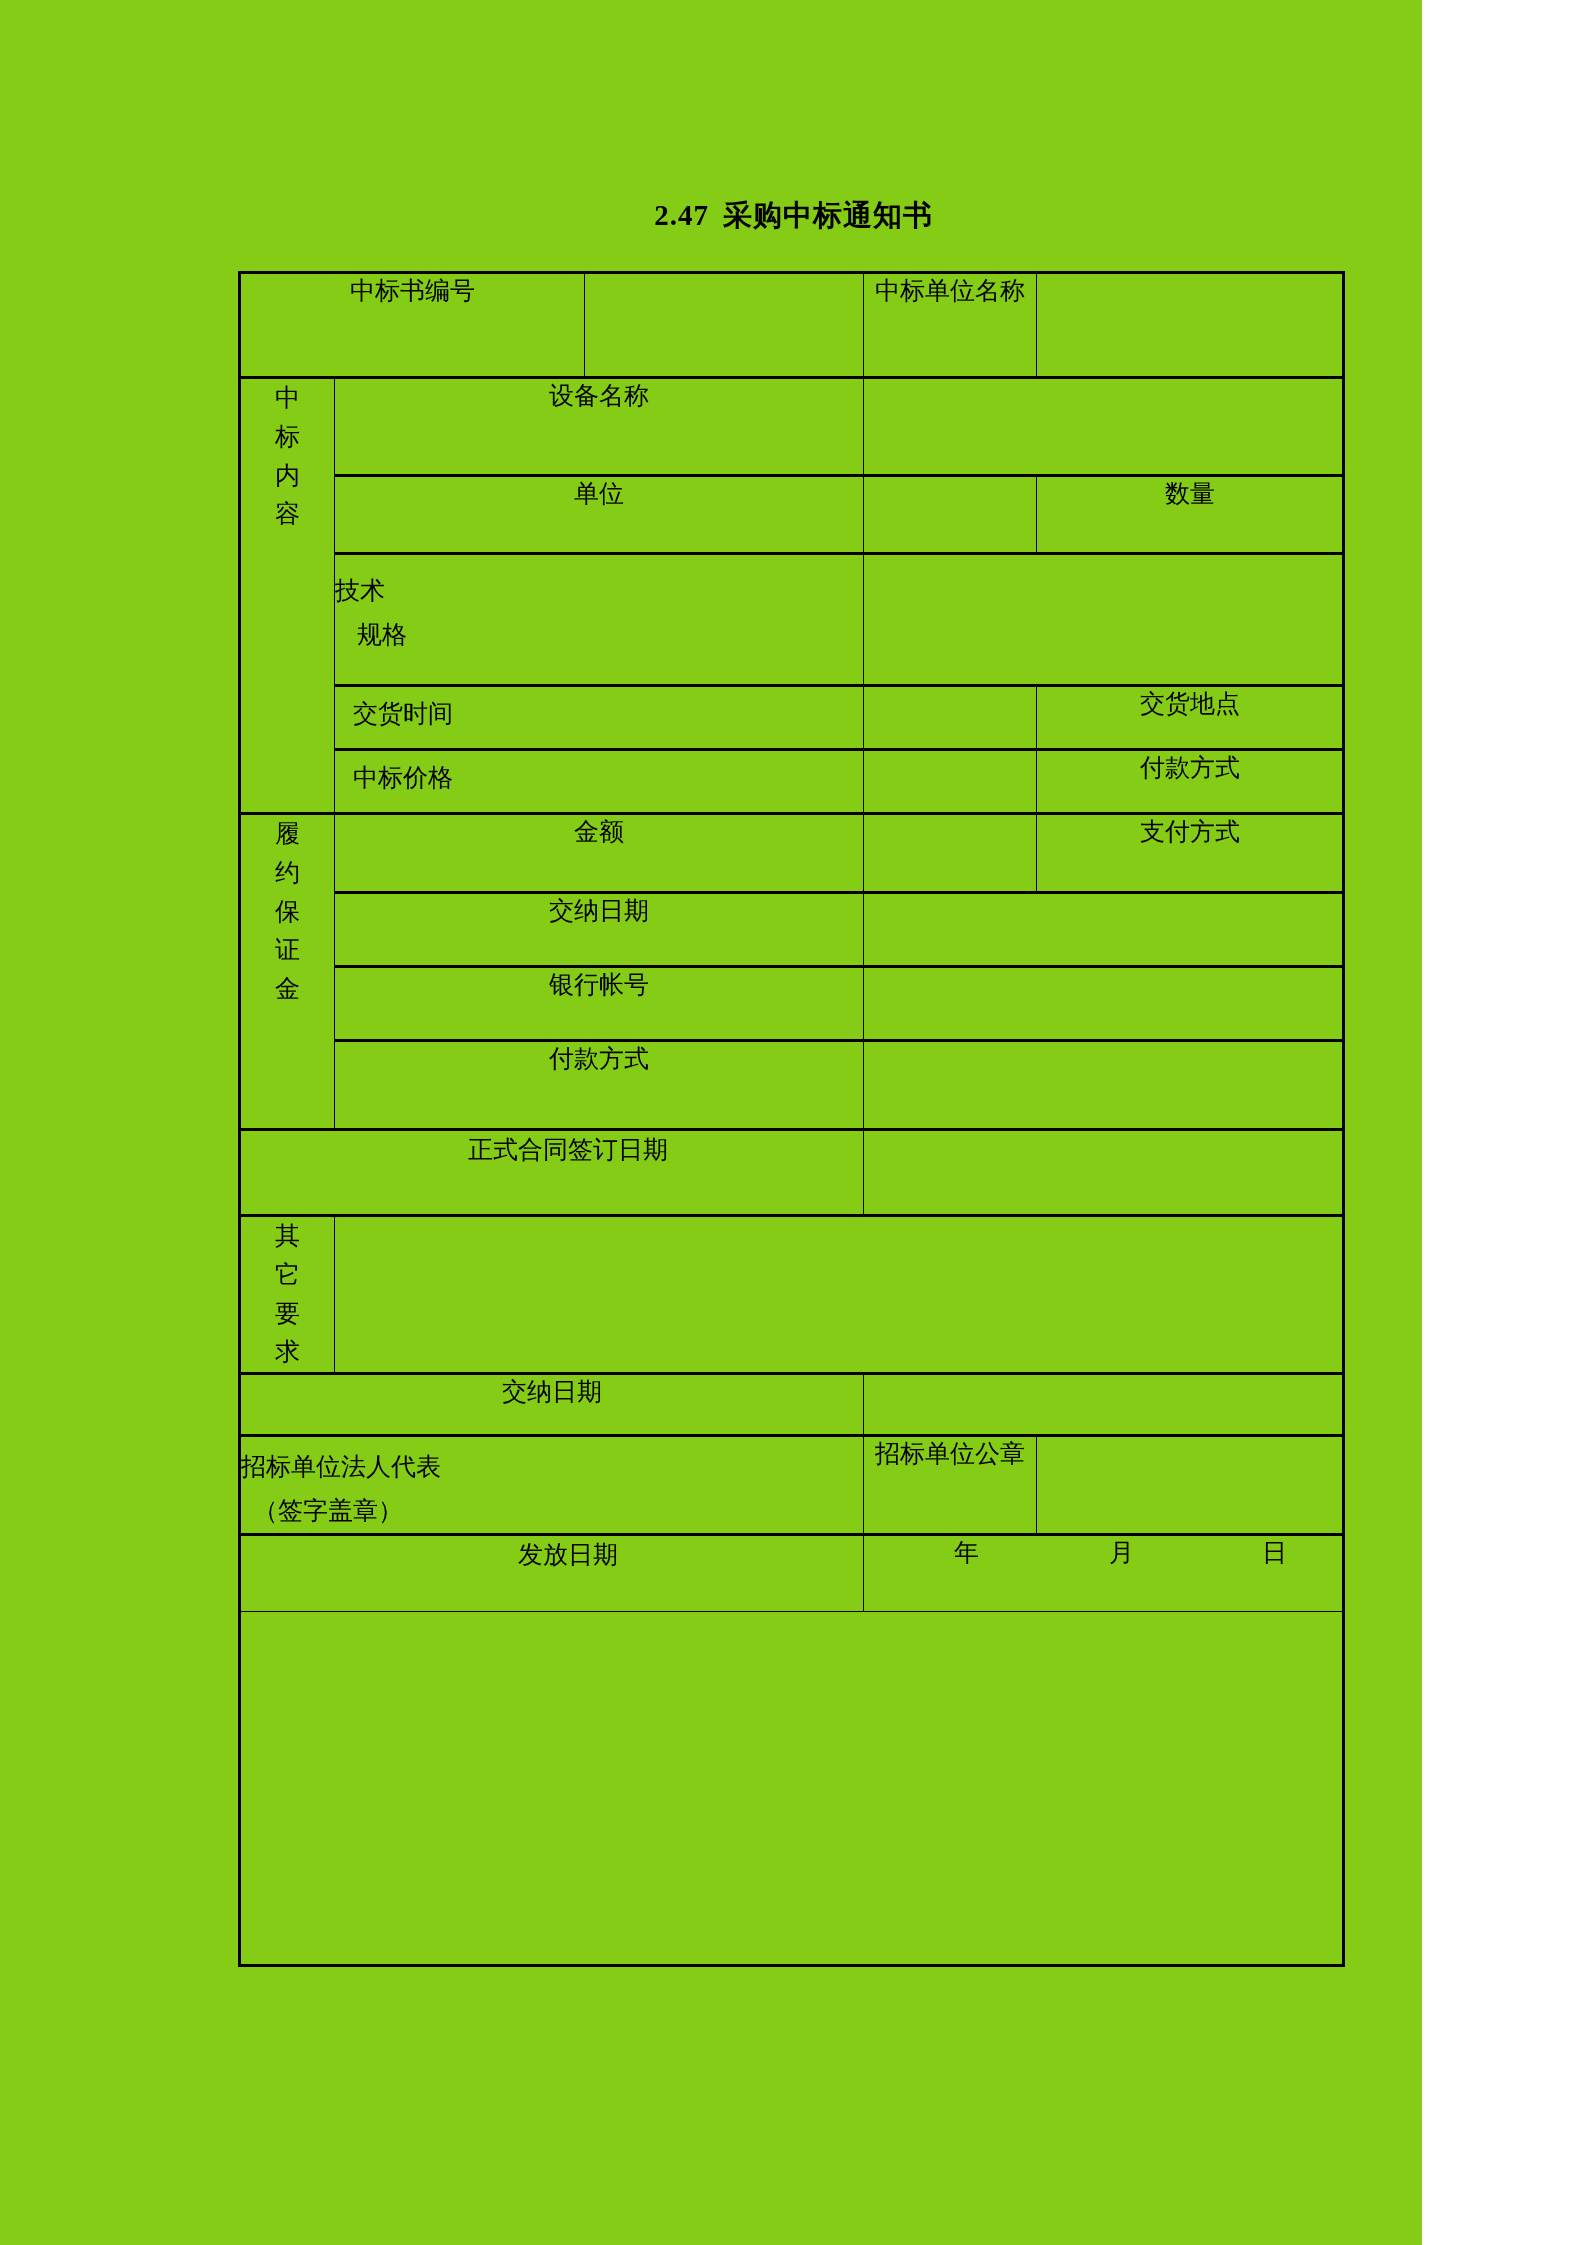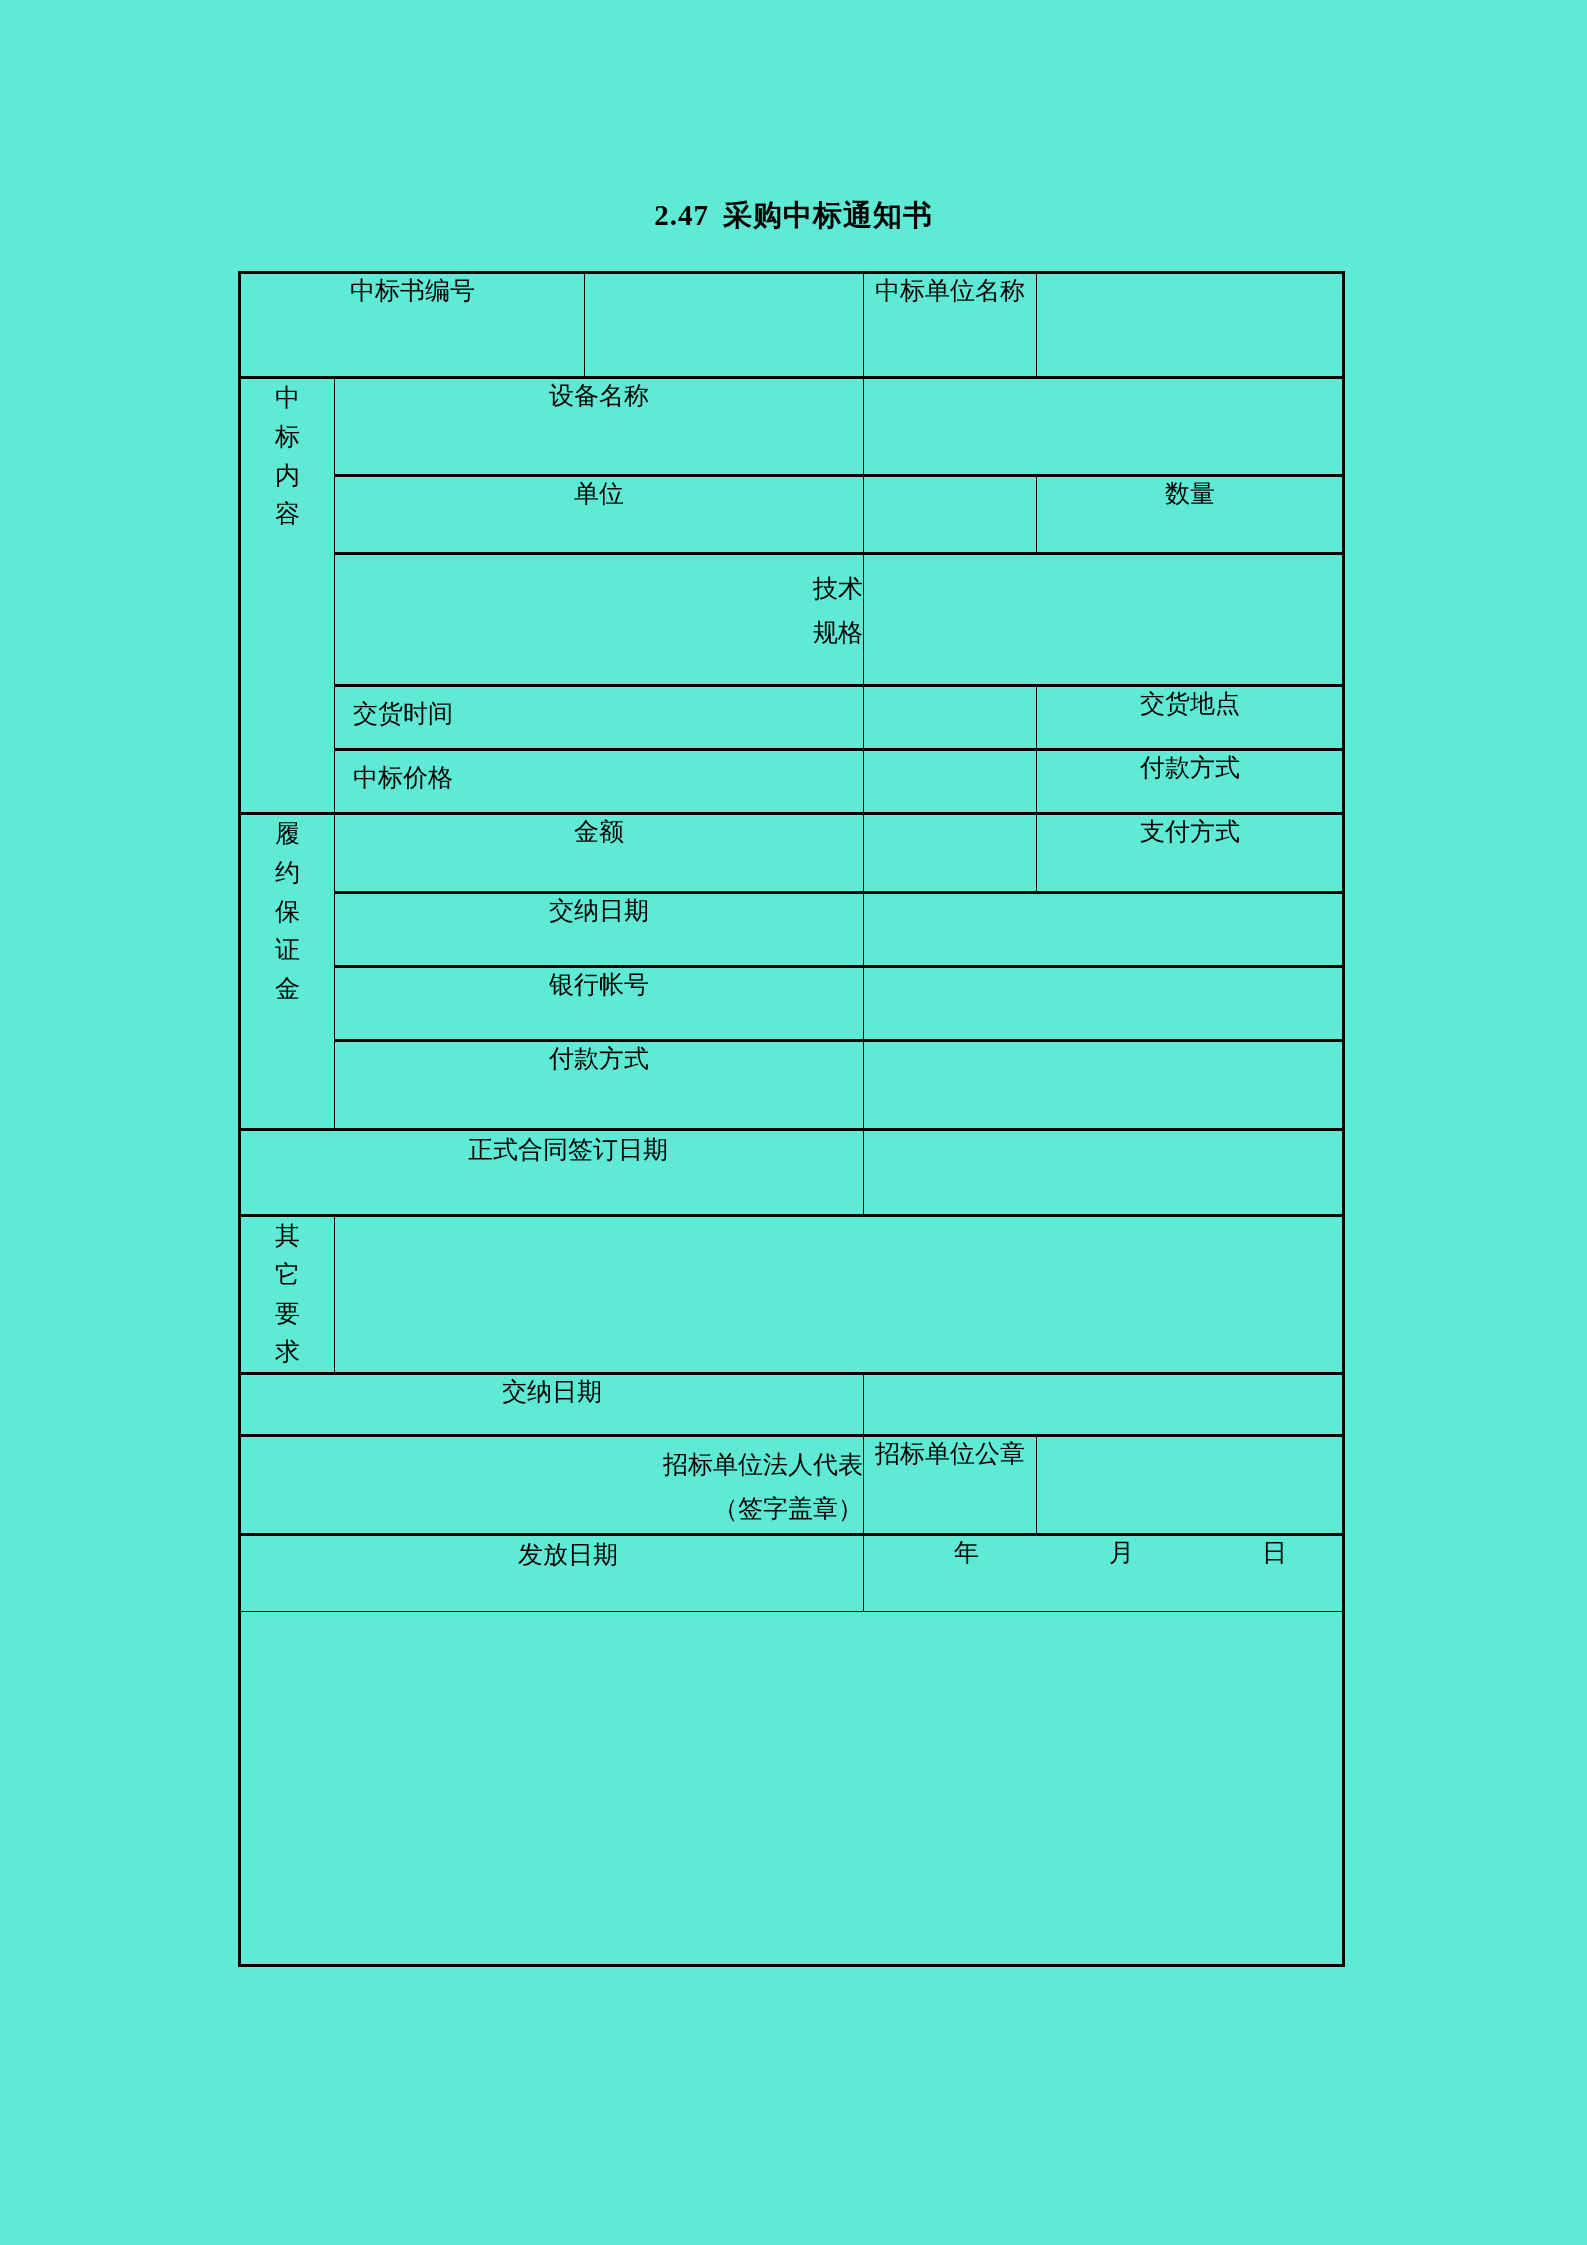--- a/index.html
+++ b/index.html
@@ -13,23 +13,23 @@
     position: relative;
     font-family: "Liberation Serif", "DejaVu Serif", serif;
     color: #000000;
     overflow: hidden;
   }
 
   .page {
     position: absolute;
     left: 0;
     top: 0;
-    width: 1587px;
+    width: 1422px;
     height: 2245px;
-    background: #5eead4;
+    background: #84cc16;
   }
 
   
   .doc-title {
     position: absolute;
     left: 0;
     top: 196px;
     width: 1587px;
     text-align: center;
     font-size: 29px;
@@ -93,24 +93,23 @@
     flex-direction: column;
     align-items: center;
     justify-content: center;
     line-height: 1.55;
     font-size: 25px;
   }
   .vlabel span { display: block; }
 
   .two-line {
     display: block;
-    text-align: right;
+    text-align: left;
     padding-top: 14px;
     line-height: 1.75;
-    font-family: Liberation Mono, monospace;
   }
   .two-line .l2 { display:block; padding-left: 22px; }
 
   .center-mid {
     display: flex;
     align-items: center;
     justify-content: center;
     height: 100%;
     line-height: 1.5;
     padding-left: 32px;

